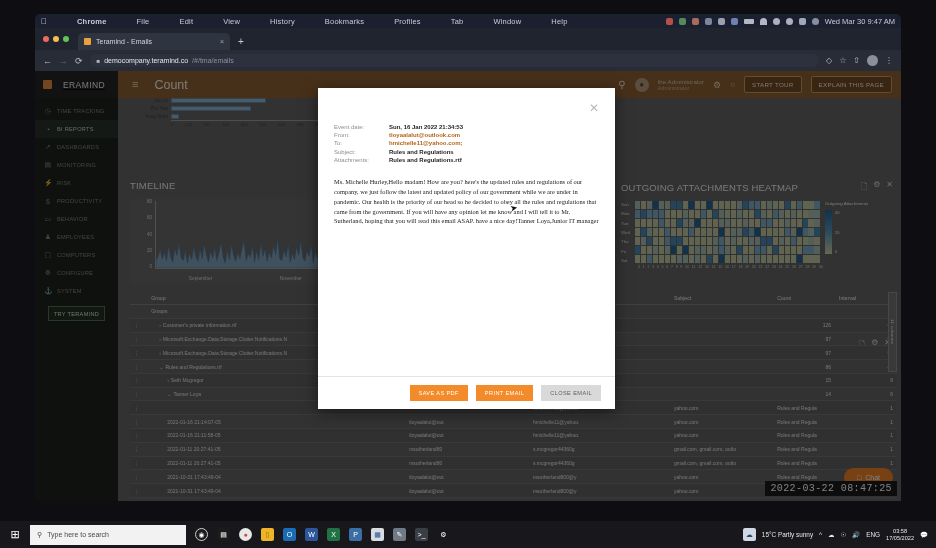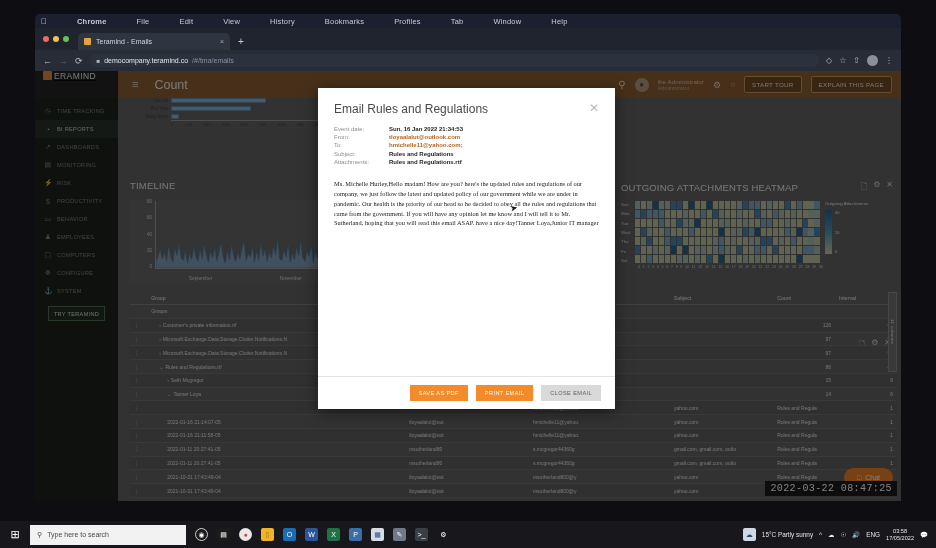--- a/index.html
+++ b/index.html
@@ -70,21 +70,21 @@
 
   
   .app { position: absolute; left: 0; top: 57px; right: 0; bottom: 0; background: #5b5b5b; }
 
   .app-header {
     height: 27px; background: #8a5a2b;
     display: flex; align-items: center;
   }
   .brand {
     width: 83px; height: 27px; background: #1c1c1c;
-    display: flex; gap: 2px; padding-left: 8px; text-decoration: underline;
+    display: flex; align-items: center; gap: 11px; padding-left: 8px; text-decoration: underline;
   }
   .brand-mark { width: 9px; height: 9px; background: #e8883a; border-radius: 1px; }
   .brand-text { color: #efefef; font-size: 8.5px; letter-spacing: .4px; }
   .hamb { margin-left: 14px; color: #f0ddc8; font-size: 11px; line-height: 1; }
   .page-title { margin-left: 16px; color: #fbf3ea; font-size: 12.5px; }
   .header-right { margin-left: auto; display: flex; align-items: center; gap: 9px; padding-right: 9px; }
   .hdr-search { color: #f3e3d0; font-size: 10px; }
   .user-av { width: 14px; height: 14px; border-radius: 50%; background: #b59a7c; display:flex; align-items:center; justify-content:center; }
   .user-av span { font-size: 8px; color: #5f4427; }
   .user-meta { display: flex; flex-direction: column; line-height: 1.15; }
@@ -236,20 +236,35 @@
       <span class="mi bold">Chrome</span>
       <span class="mi">File</span>
       <span class="mi">Edit</span>
       <span class="mi">View</span>
       <span class="mi">History</span>
       <span class="mi">Bookmarks</span>
       <span class="mi">Profiles</span>
       <span class="mi">Tab</span>
       <span class="mi">Window</span>
       <span class="mi">Help</span>
+      <span class="menubar-right">
+        <span class="tray-ic" style="background:#d0584e;border-radius:2px;"></span>
+        <span class="tray-ic" style="background:#5f9f5f;border-radius:2px;"></span>
+        <span class="tray-ic" style="background:#c07a63;border-radius:2px;"></span>
+        <span class="tray-ic" style="background:#8e96b0;border-radius:2px;"></span>
+        <span class="tray-ic" style="background:#b2b6c4;border-radius:2px;"></span>
+        <span class="tray-ic" style="background:#7f93c6;border-radius:2px;"></span>
+        <span class="tray-ic" style="background:#cfd3de;border-radius:1px;width:10px;height:5px;"></span>
+        <span class="tray-ic" style="background:#cfd3de;border-radius:50% 50% 0 0;"></span>
+        <span class="tray-ic" style="background:#c7cbd6;border-radius:50%;"></span>
+        <span class="tray-ic" style="background:#c7cbd6;border-radius:50%;"></span>
+        <span class="tray-ic" style="background:#b9c0d2;border-radius:2px;"></span>
+        <span class="tray-ic" style="background:#9aa2b8;border-radius:50%;"></span>
+        <span>Wed Mar 30  9:47 AM</span>
+      </span>
     </div>
 
     <div class="chrome-tabstrip">
       <span class="traffic">
         <span class="dot r"></span>
         <span class="dot y"></span>
         <span class="dot g"></span>
       </span>
       <div class="tab">
         <span class="tab-fav"></span>
@@ -865,21 +880,20 @@
             <span>□</span>
             <span>Chat</span>
           </div>
           <div class="ts-overlay">2022-03-22  08:47:25</div>
         </div>
       </div>
 
       <div class="modal-scrim"></div>
       <div class="modal">
         <div class="modal-head">
-          <span class="modal-title">Email Rules and Regulations</span>
           <span class="modal-x">✕</span>
         </div>
         <div class="modal-body">
           <div class="fields">
             <div class="frow">
               <span class="flabel">Event date:</span>
               <span class="fval">Sun, 16 Jan 2022 21:34:53</span>
             </div>
             <div class="frow">
               <span class="flabel">From:</span>

